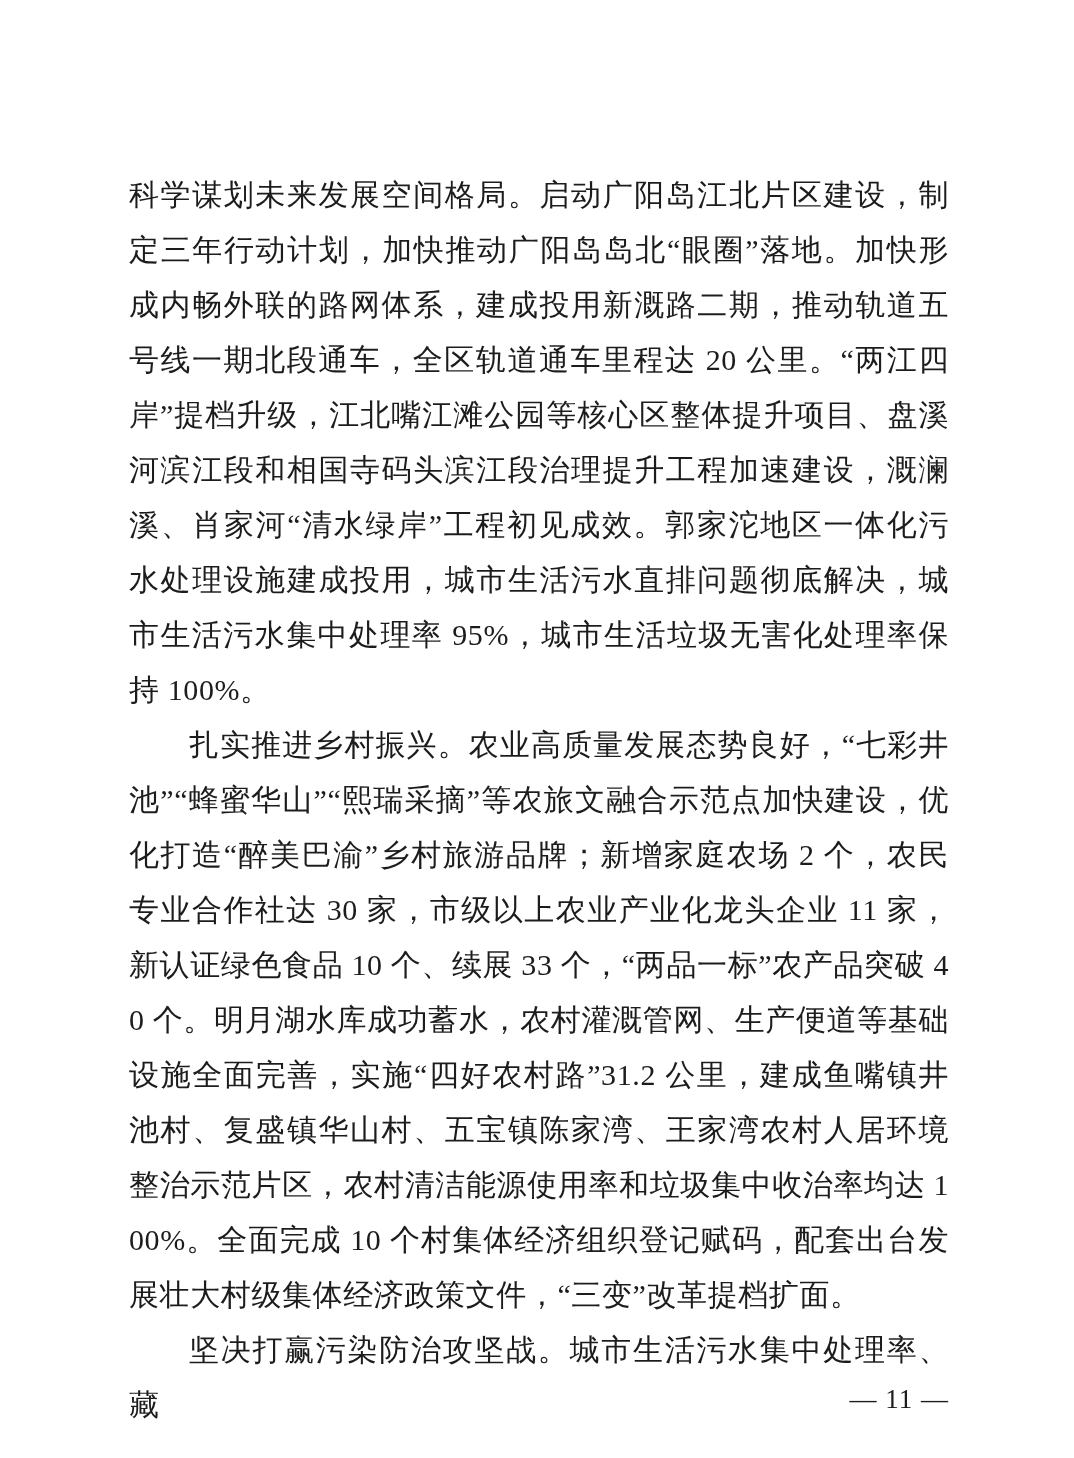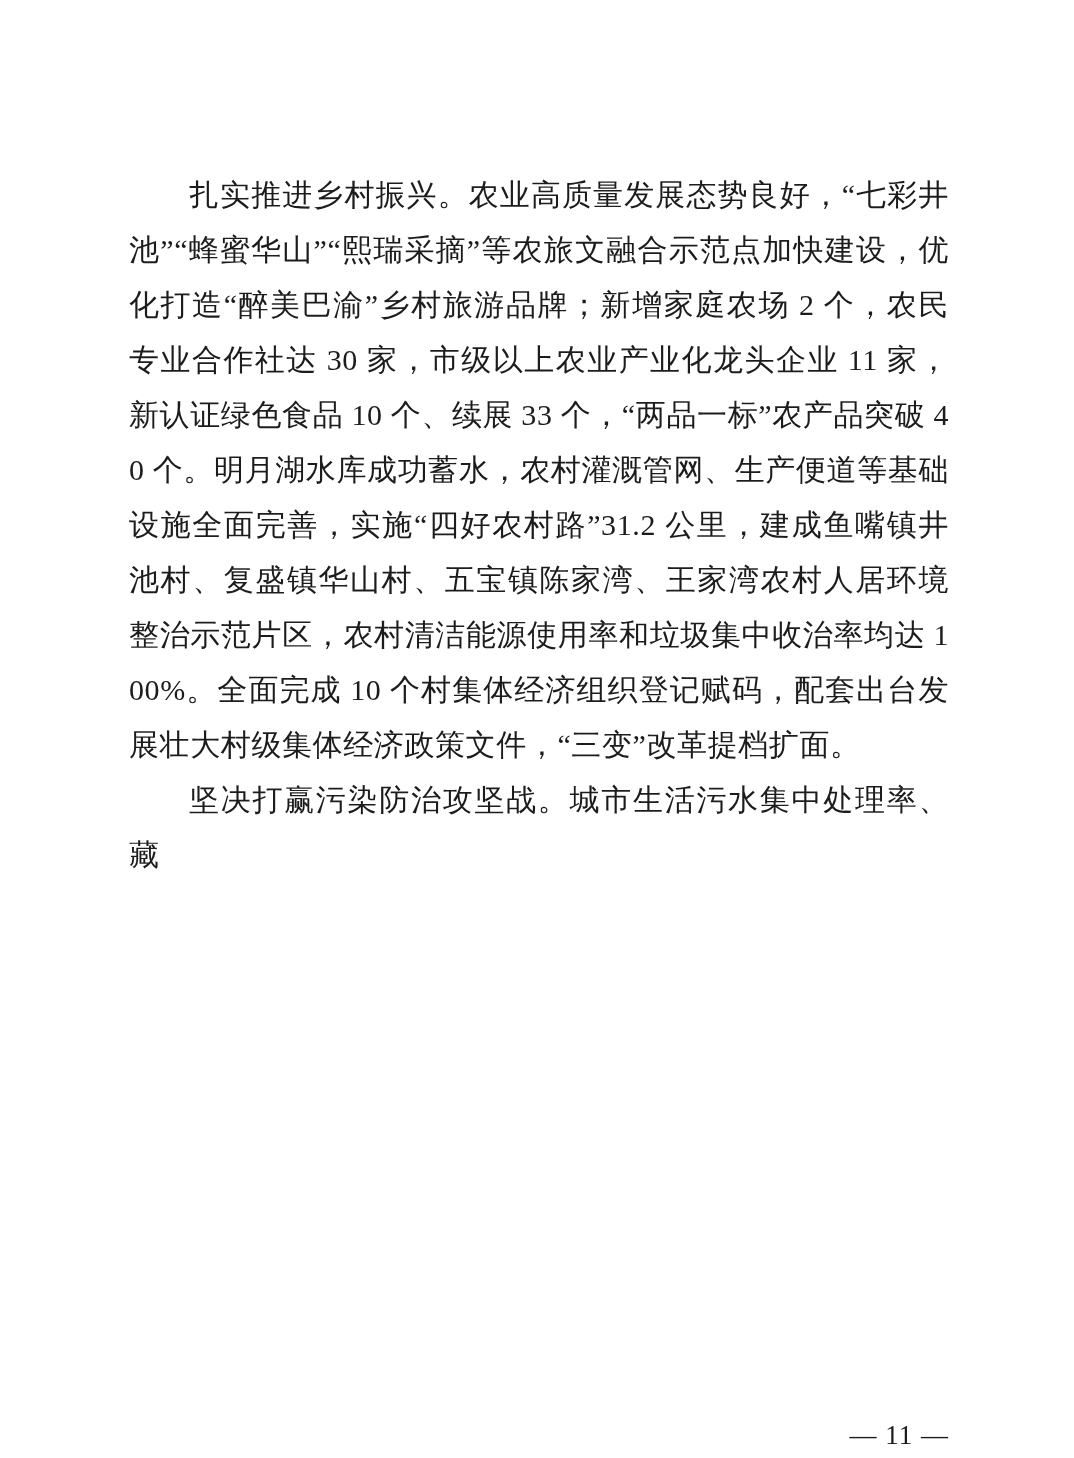--- a/index.html
+++ b/index.html
@@ -31,33 +31,34 @@
     letter-spacing: 0.6px;
     text-align: justify;
     text-justify: inter-ideograph;
     word-break: break-all;
   }
   .para.indent {
     text-indent: 2em;
   }
   .page-footer {
     position: absolute;
-    top: 1420px;
+    top: 1384px;
     left: 129px;
     width: 820px;
     text-align: right;
     font-size: 27px;
     letter-spacing: 1px;
     color: #1c1c1c;
   }
 </style>
 </head>
 <body>
 
 <div class="page">
   <div class="text-block">
+    <p class="para">科学谋划未来发展空间格局。启动广阳岛江北片区建设，制定三年行动计划，加快推动广阳岛岛北“眼圈”落地。加快形成内畅外联的路网体系，建成投用新溉路二期，推动轨道五号线一期北段通车，全区轨道通车里程达 20 公里。“两江四岸”提档升级，江北嘴江滩公园等核心区整体提升项目、盘溪河滨江段和相国寺码头滨江段治理提升工程加速建设，溉澜溪、肖家河“清水绿岸”工程初见成效。郭家沱地区一体化污水处理设施建成投用，城市生活污水直排问题彻底解决，城市生活污水集中处理率 95%，城市生活垃圾无害化处理率保持 100%。</p>
     <p class="para indent">扎实推进乡村振兴。农业高质量发展态势良好，“七彩井池”“蜂蜜华山”“熙瑞采摘”等农旅文融合示范点加快建设，优化打造“醉美巴渝”乡村旅游品牌；新增家庭农场 2 个，农民专业合作社达 30 家，市级以上农业产业化龙头企业 11 家，新认证绿色食品 10 个、续展 33 个，“两品一标”农产品突破 40 个。明月湖水库成功蓄水，农村灌溉管网、生产便道等基础设施全面完善，实施“四好农村路”31.2 公里，建成鱼嘴镇井池村、复盛镇华山村、五宝镇陈家湾、王家湾农村人居环境整治示范片区，农村清洁能源使用率和垃圾集中收治率均达 100%。全面完成 10 个村集体经济组织登记赋码，配套出台发展壮大村级集体经济政策文件，“三变”改革提档扩面。</p>
     <p class="para indent">坚决打赢污染防治攻坚战。城市生活污水集中处理率、藏</p>
   </div>
   <div class="page-footer">
     <span>— 11 —</span>
   </div>
 </div>
 
 </body></html>

